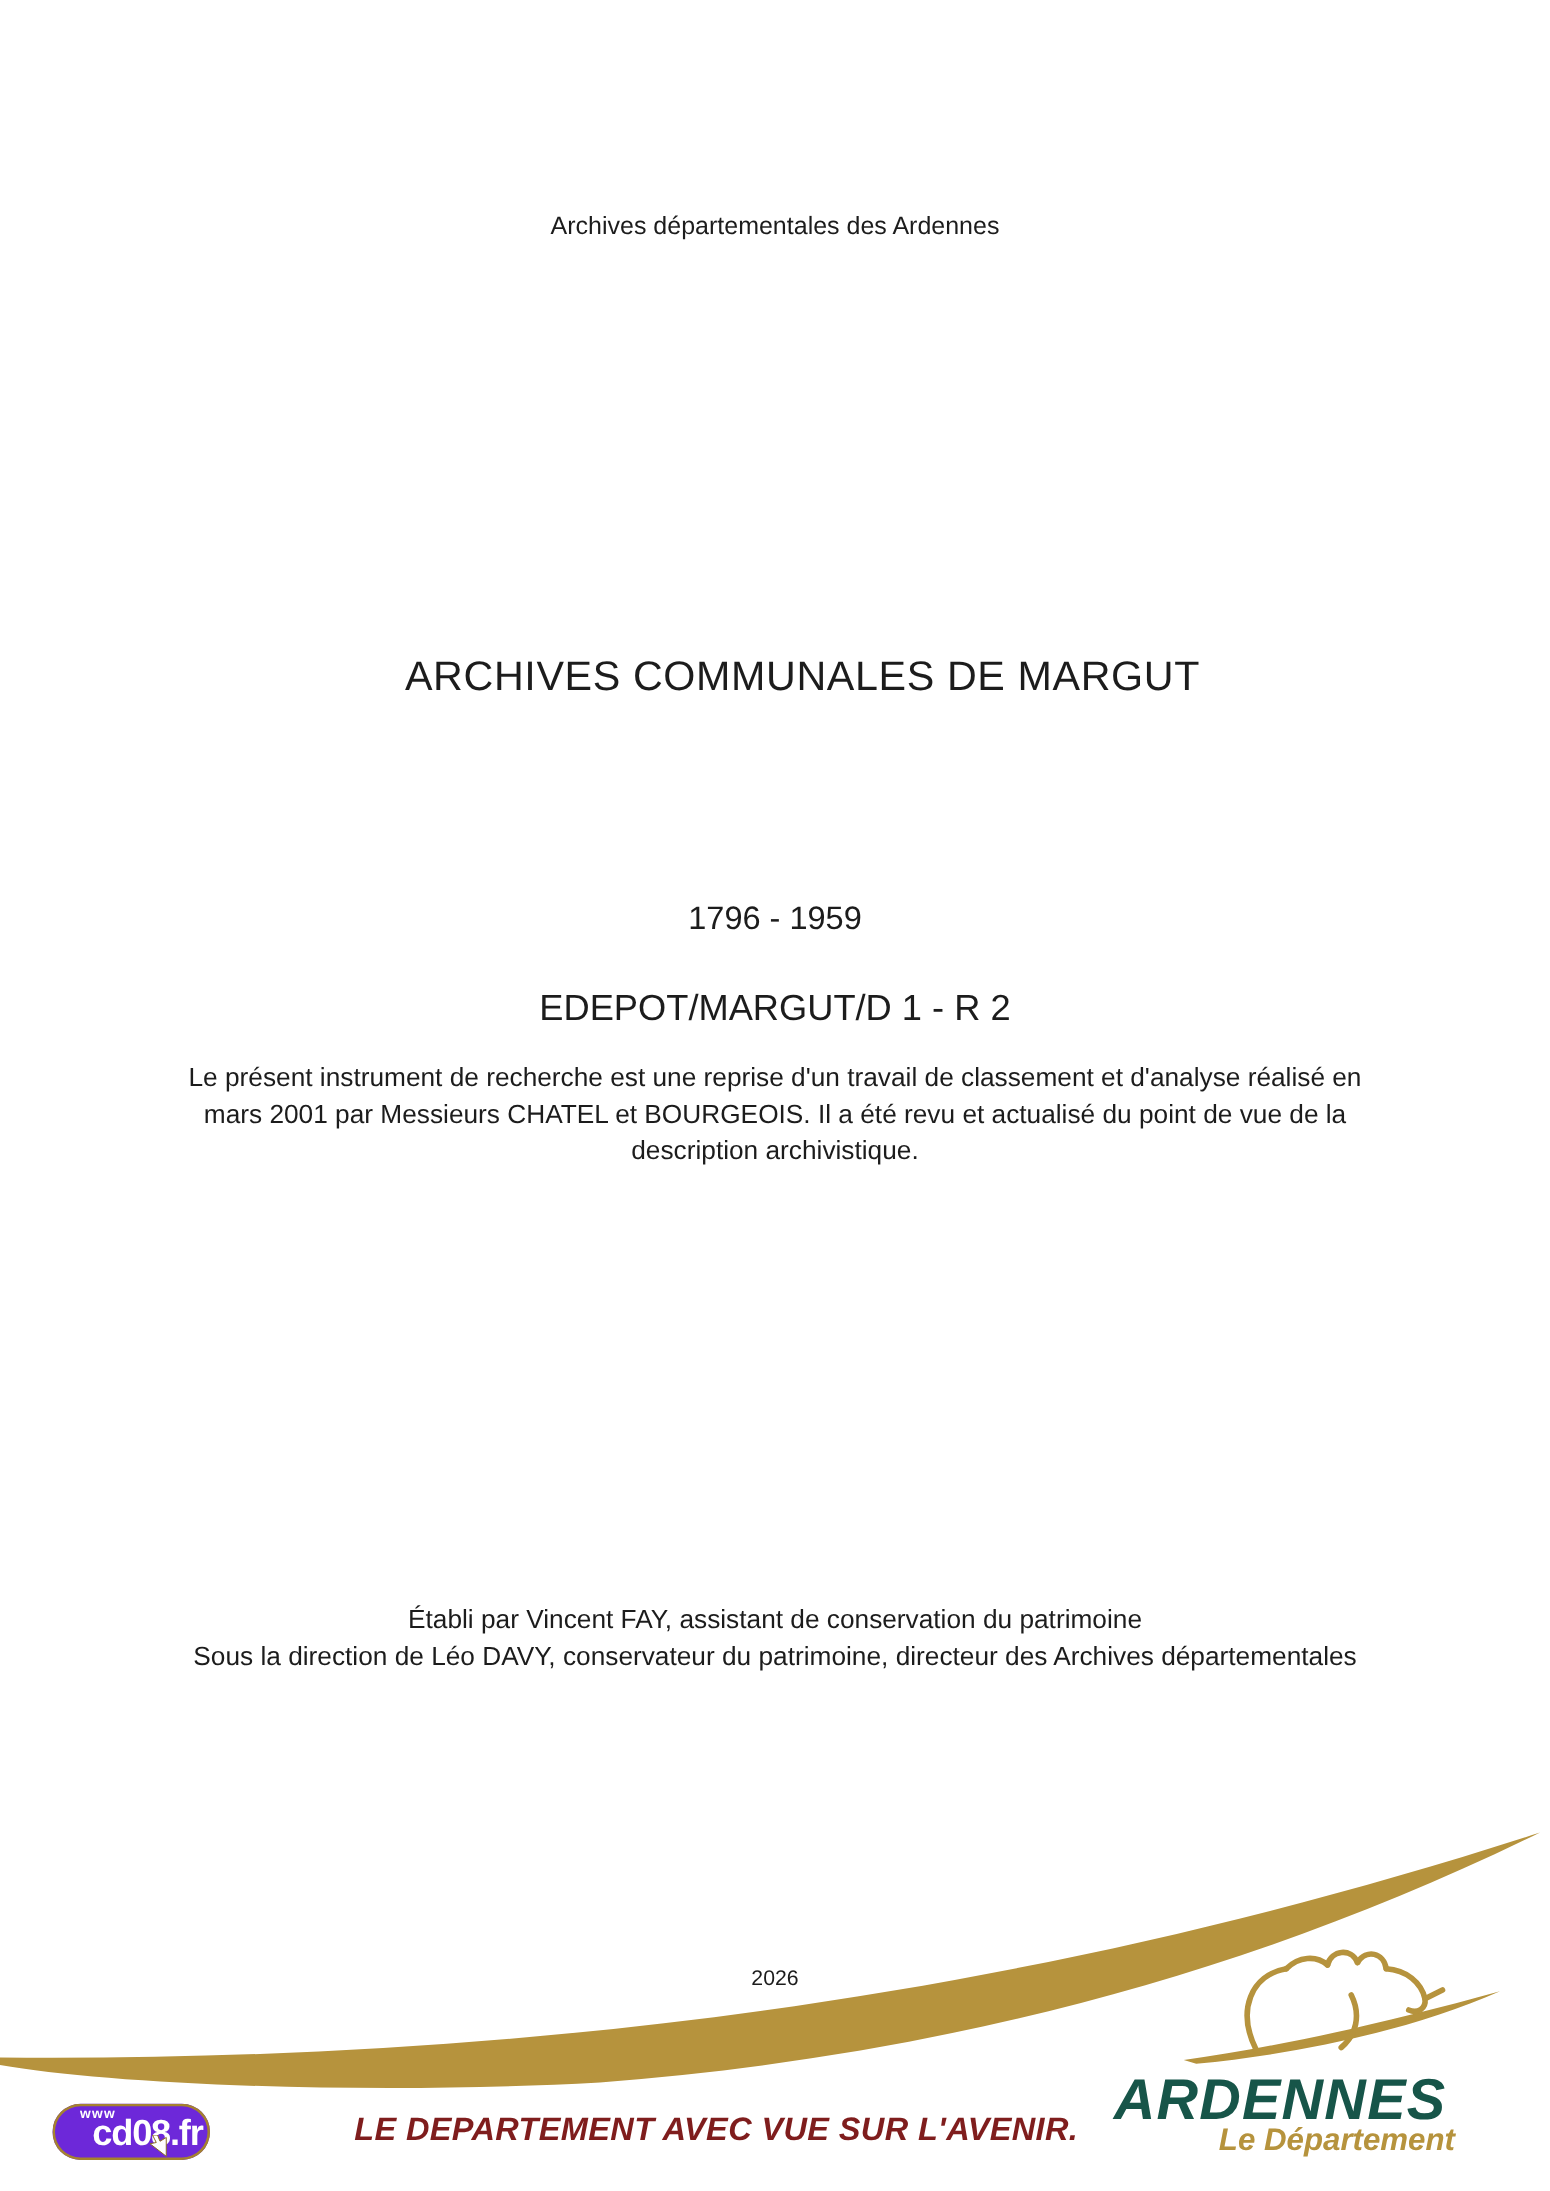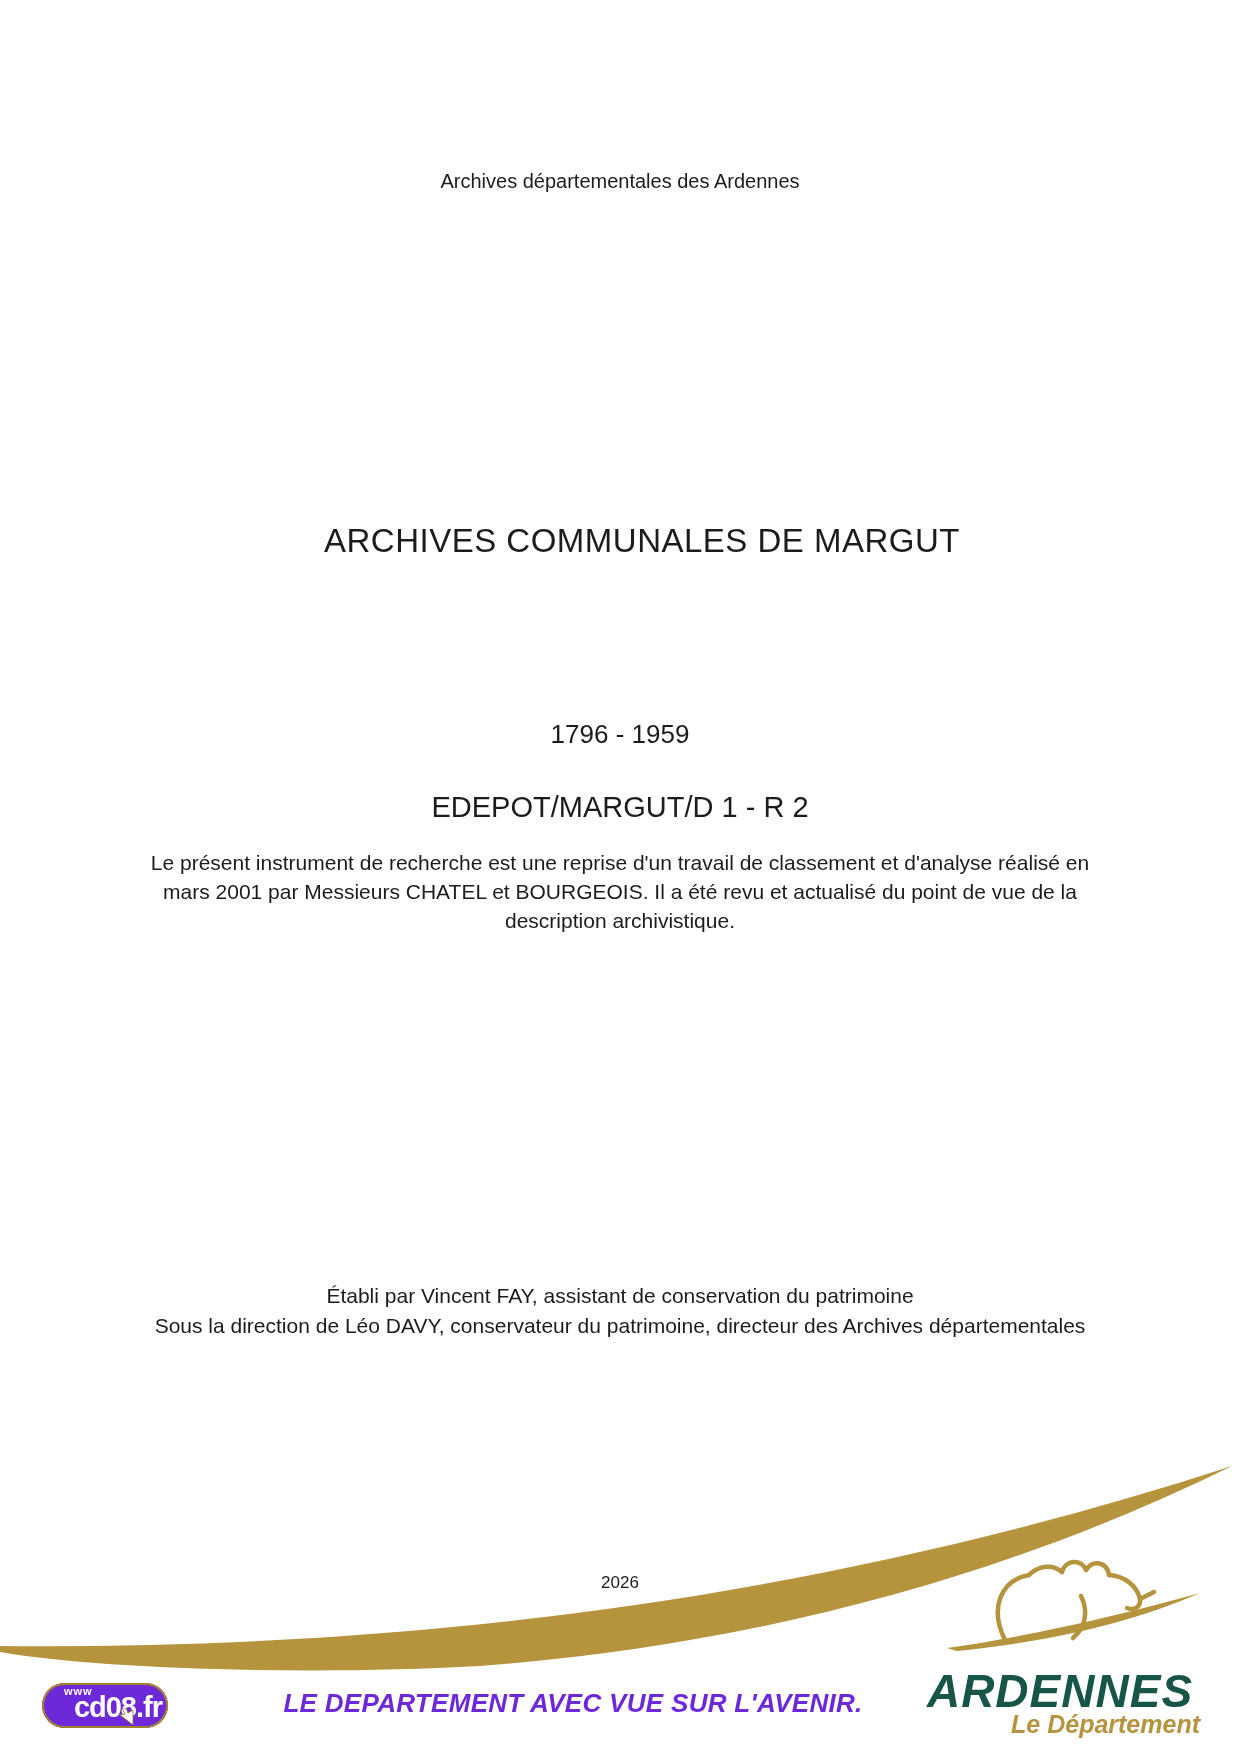--- a/index.html
+++ b/index.html
@@ -23,37 +23,37 @@
   }
   .credits{top:1281px;font-size:21px;line-height:29.5px;width:980px;left:50%;transform:translateX(-50%);}
   .city{top:1530px;font-size:18px;}
   .year{top:1573px;font-size:17px;}
 
   
   .swoosh{position:absolute;left:0;top:1440px;width:1240px;height:280px;}
   .slogan{
     position:absolute;top:1688px;left:573px;transform:translateX(-50%);
     font-size:26px;font-weight:bold;font-style:italic;
-    color:#6d28d9;letter-spacing:0.3px;white-space:nowrap;
+    color:#7f1d1d;letter-spacing:0.3px;white-space:nowrap;
   }
   .cd08{
     position:absolute;left:42px;top:1683px;width:126px;height:45px;
     background:#6d28d9;border-radius:23px;
     box-shadow:inset 0 0 0 2px #a5822e;
   }
   .cd08 .www{
     position:absolute;top:2px;left:22px;
     font-size:11px;font-weight:bold;color:#ffffff;letter-spacing:1px;
   }
   .cd08 .cdtext{
     position:absolute;top:8px;left:10px;right:6px;text-align:right;
     font-size:29px;font-weight:bold;color:#ffffff;letter-spacing:-1px;
   }
   .cd08 .cursor{position:absolute;left:76px;top:25px;}
-  .ardennes{position:absolute;left:910px;top:1656px;width:300px;margin-top:12px;}
+  .ardennes{position:absolute;left:874px;top:1656px;width:300px;}
   .ard-name{
     font-size:46px;font-weight:bold;font-style:italic;line-height:1;
     color:#175549;text-align:center;letter-spacing:1px;
   }
   .ard-sub{
     font-size:25px;font-weight:bold;font-style:italic;line-height:1;
     color:#b6933d;text-align:right;padding-right:10px;margin-top:-2px;
   }
   .boar{position:absolute;left:935px;top:1548px;width:300px;height:115px;}
 </style>

